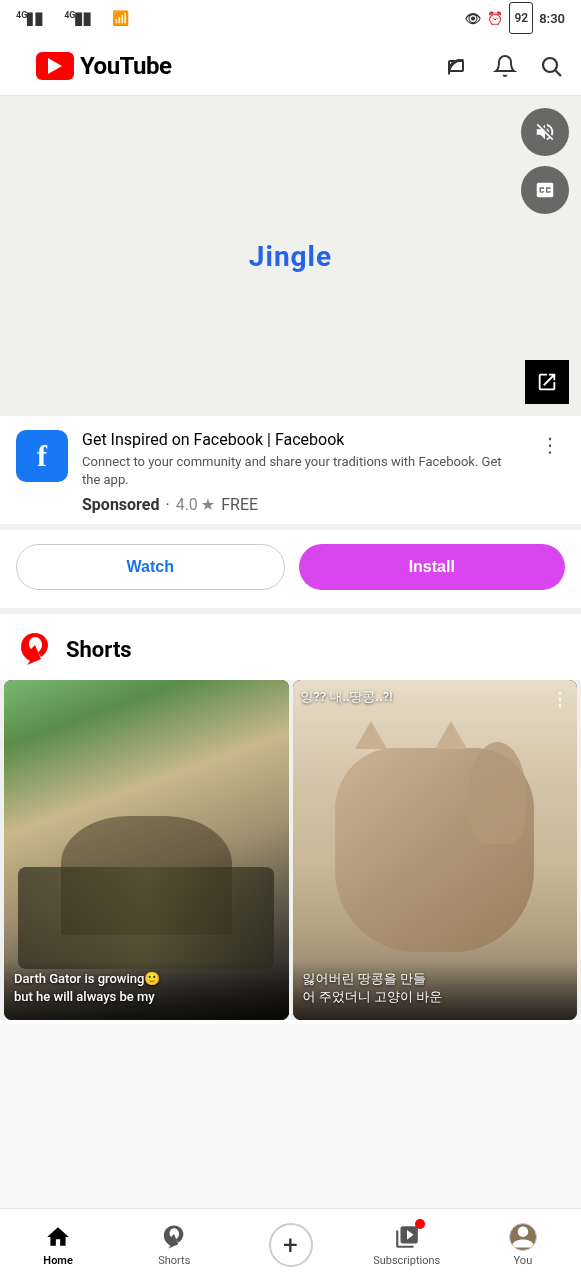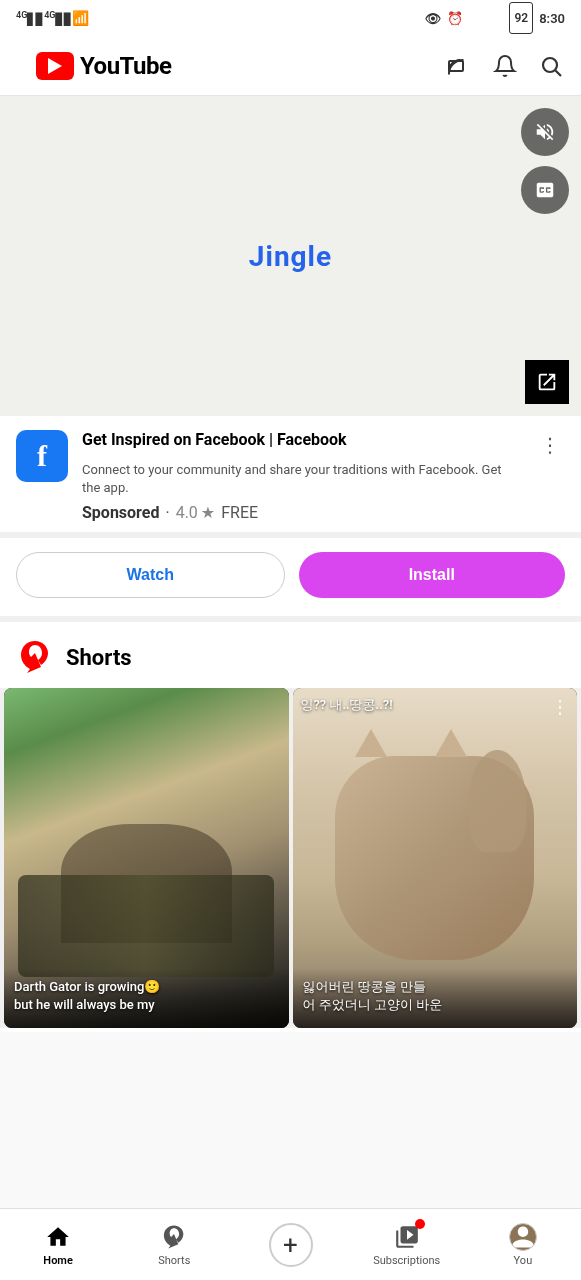--- a/index.html
+++ b/index.html
@@ -16,21 +16,21 @@
     .status-bar {
       background: #fff;
       display: flex;
       justify-content: space-between;
       align-items: center;
       padding: 6px 16px;
       font-size: 12px;
       color: #333;
       height: 36px;
     }
-    .status-left { display: flex; align-items: flex-end; gap: 0; }
+    .status-left { display: flex; align-items: flex-end; gap: 20px; }
     .status-right { display: flex; align-items: center; gap: 6px; font-size: 13px; font-weight: 600; }
 
     
     .header {
       background: #fff;
       display: flex;
       align-items: center;
       padding: 8px 16px;
       height: 60px;
       border-bottom: 1px solid #e5e5e5;
@@ -135,21 +135,21 @@
       background: #1877f2;
       flex-shrink: 0;
       display: flex;
       align-items: center;
       justify-content: center;
       color: #fff;
       font-size: 28px;
       font-weight: 900;
     }
     .ad-text { flex: 1; }
-    .ad-title { font-size: 16px; font-weight: 700; color: #000; margin-bottom: 12px; }
+    .ad-title { font-size: 16px; font-weight: 400; color: #000; margin-bottom: 4px; }
     .ad-desc { font-size: 13px; color: #555; line-height: 1.4; margin-bottom: 6px; }
     .ad-meta { font-size: 16px; color: #555; display: flex; align-items: center; gap: 6px; }
     .ad-meta .sponsored { font-weight: 700; color: #333; }
     .ad-meta .rating { color: #888; display: flex; align-items: center; gap: 3px; }
     .ad-meta .free { color: #555; }
     .ad-more-btn {
       width: 30px;
       height: 30px;
       display: flex;
       align-items: center;
@@ -352,21 +352,21 @@
       <sup style="font-size:9px;">4G</sup>▋▊
     </span>
     <span style="font-size:11px; font-weight:600;">
       <sup style="font-size:9px;">4G</sup>▊▊
     </span>
     <span style="font-size:14px;">📶</span>
   </div>
   <div class="status-right">
     <span>👁</span>
     <span>⏰</span>
-    <span style="border:1.5px solid #333; border-radius:3px; padding:8px 4px; font-size:12px;margin-left:40px;">92</span>
+    <span style="border:1.5px solid #333; border-radius:3px; padding:8px 4px; font-size:12px;">92</span>
     <span>8:30</span>
   </div>
 </div>
 
 <div class="header">
   <div class="logo-container">
     <div class="logo-icon"></div>
     <span class="logo-text">YouTube</span>
   </div>
   <div class="header-icons">

